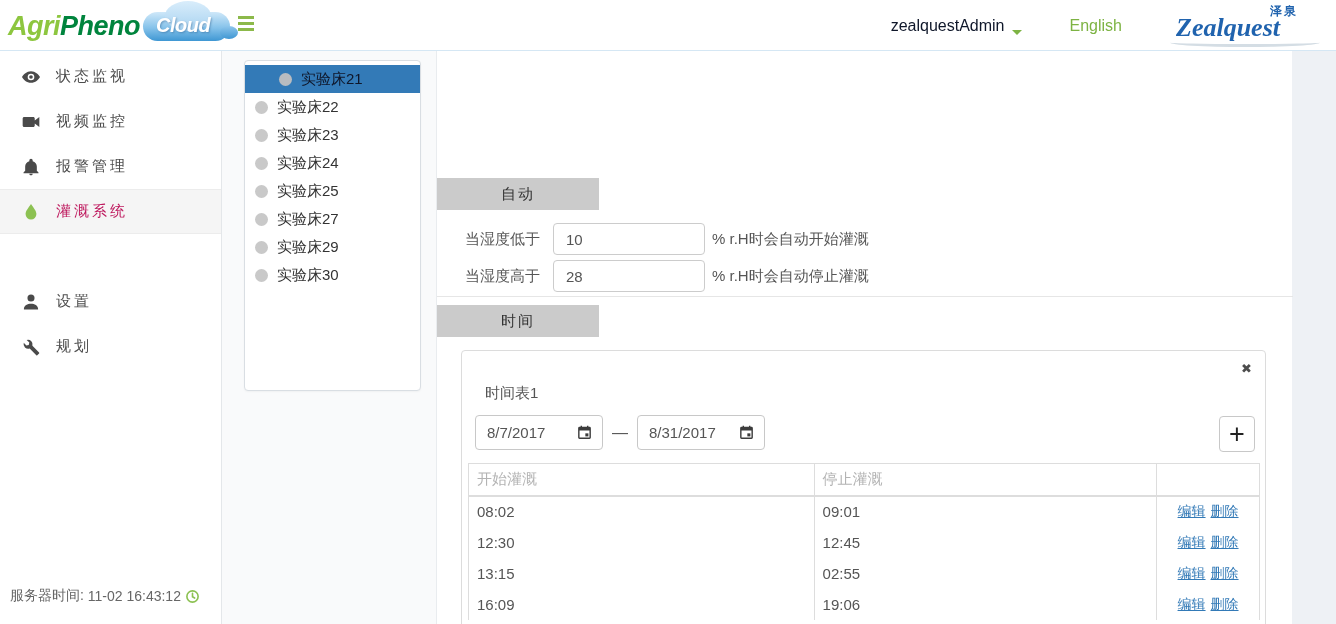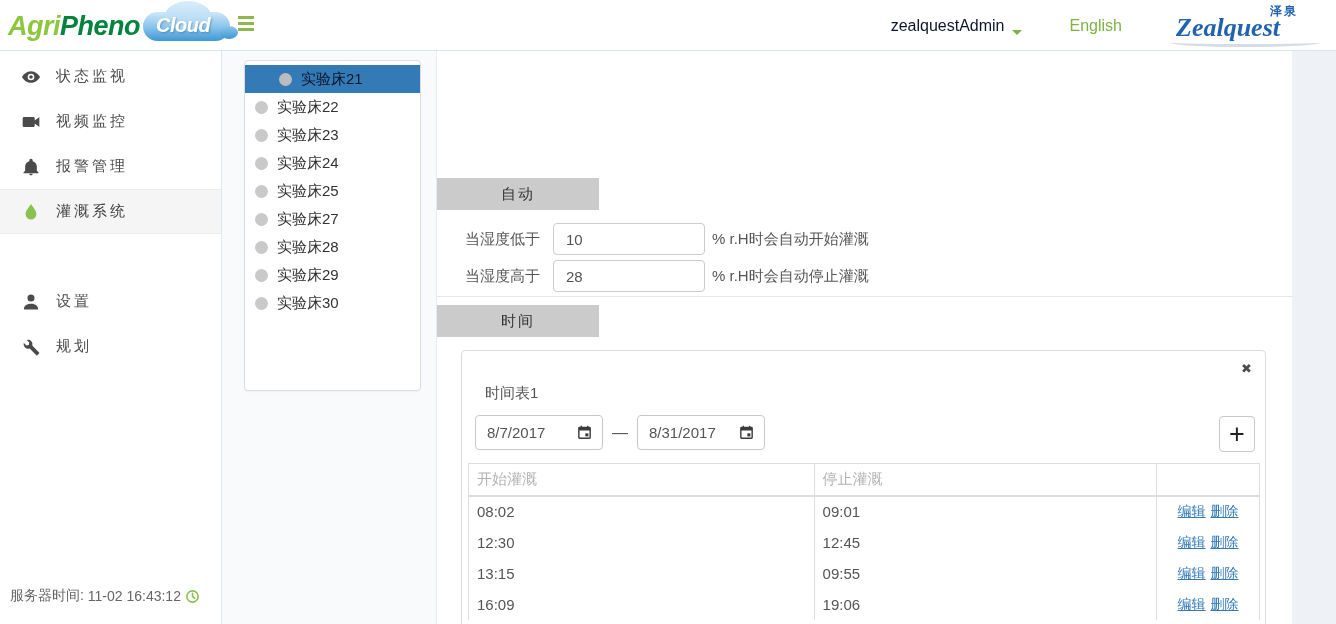--- a/index.html
+++ b/index.html
@@ -38,21 +38,21 @@
                border-bottom:3px solid #d4dde4; border-radius:50%; }
 
   
   .sidebar { position:absolute; top:51px; left:0; width:222px; height:573px; background:#fff;
              border-right:1px solid #e4e7ea; z-index:5; }
   #side-nav { padding-top:3px; }
   .side-item { height:45px; display:flex; align-items:center; padding-left:21px; cursor:pointer;
                color:#4d4d4d; font-size:15px; letter-spacing:3px; }
   .side-item .s-icon { width:20px; height:20px; margin-right:15px; display:inline-flex; }
   .side-item .s-icon svg { width:20px; height:20px; fill:#4a4a4a; }
-  .side-item.active { background:#f5f5f5; color:#404040;
+  .side-item.active { background:#f5f5f5; color:#be185d;
                border-top:1px solid #ececec; border-bottom:1px solid #ececec; }
   .side-item.active .s-icon svg { fill:#8cc152; }
   .side-item[data-name="sidebar-item-settings"] { margin-top:45px; }
   .server-time { position:absolute; left:10px; bottom:19px; font-size:14px; color:#666;
                  display:flex; align-items:center; white-space:nowrap; }
   .server-time svg { width:15px; height:15px; margin-left:4px; }
 
   
   .bed-col { position:absolute; top:51px; left:222px; width:214px; height:573px; background:#f9fafb; }
   .bed-card { position:absolute; left:22px; top:9px; width:177px; height:331px; background:#fff;
@@ -233,24 +233,20 @@
           <span class="dot" data-name="circle-bullet-icon"></span>
           <span data-name="bed-item-label">实验床24</span>
         </div>
         <div class="bed-item" data-name="bed-list-item">
           <span class="dot" data-name="circle-bullet-icon"></span>
           <span data-name="bed-item-label">实验床25</span>
         </div>
         <div class="bed-item" data-name="bed-list-item">
           <span class="dot" data-name="circle-bullet-icon"></span>
           <span data-name="bed-item-label">实验床27</span>
-        </div>
-        <div class="bed-item" data-name="bed-list-item">
-          <span class="dot" data-name="circle-bullet-icon"></span>
-          <span data-name="bed-item-label">实验床28</span>
         </div>
         <div class="bed-item" data-name="bed-list-item">
           <span class="dot" data-name="circle-bullet-icon"></span>
           <span data-name="bed-item-label">实验床29</span>
         </div>
         <div class="bed-item" data-name="bed-list-item">
           <span class="dot" data-name="circle-bullet-icon"></span>
           <span data-name="bed-item-label">实验床30</span>
         </div>
       </div>
@@ -312,21 +308,21 @@
               <td data-name="stop-time-cell">09:01</td>
               <td class="td-act" data-name="actions-cell"><a class="lnk" data-name="edit-link">编辑</a><a class="lnk" data-name="delete-link">删除</a></td>
             </tr>
             <tr data-name="schedule-row">
               <td data-name="start-time-cell">12:30</td>
               <td data-name="stop-time-cell">12:45</td>
               <td class="td-act" data-name="actions-cell"><a class="lnk" data-name="edit-link">编辑</a><a class="lnk" data-name="delete-link">删除</a></td>
             </tr>
             <tr data-name="schedule-row">
               <td data-name="start-time-cell">13:15</td>
-              <td data-name="stop-time-cell">09:55</td>
+              <td data-name="stop-time-cell">02:55</td>
               <td class="td-act" data-name="actions-cell"><a class="lnk" data-name="edit-link">编辑</a><a class="lnk" data-name="delete-link">删除</a></td>
             </tr>
             <tr data-name="schedule-row">
               <td data-name="start-time-cell">16:09</td>
               <td data-name="stop-time-cell">19:06</td>
               <td class="td-act" data-name="actions-cell"><a class="lnk" data-name="edit-link">编辑</a><a class="lnk" data-name="delete-link">删除</a></td>
             </tr>
           </tbody>
       </table>
     </section>

